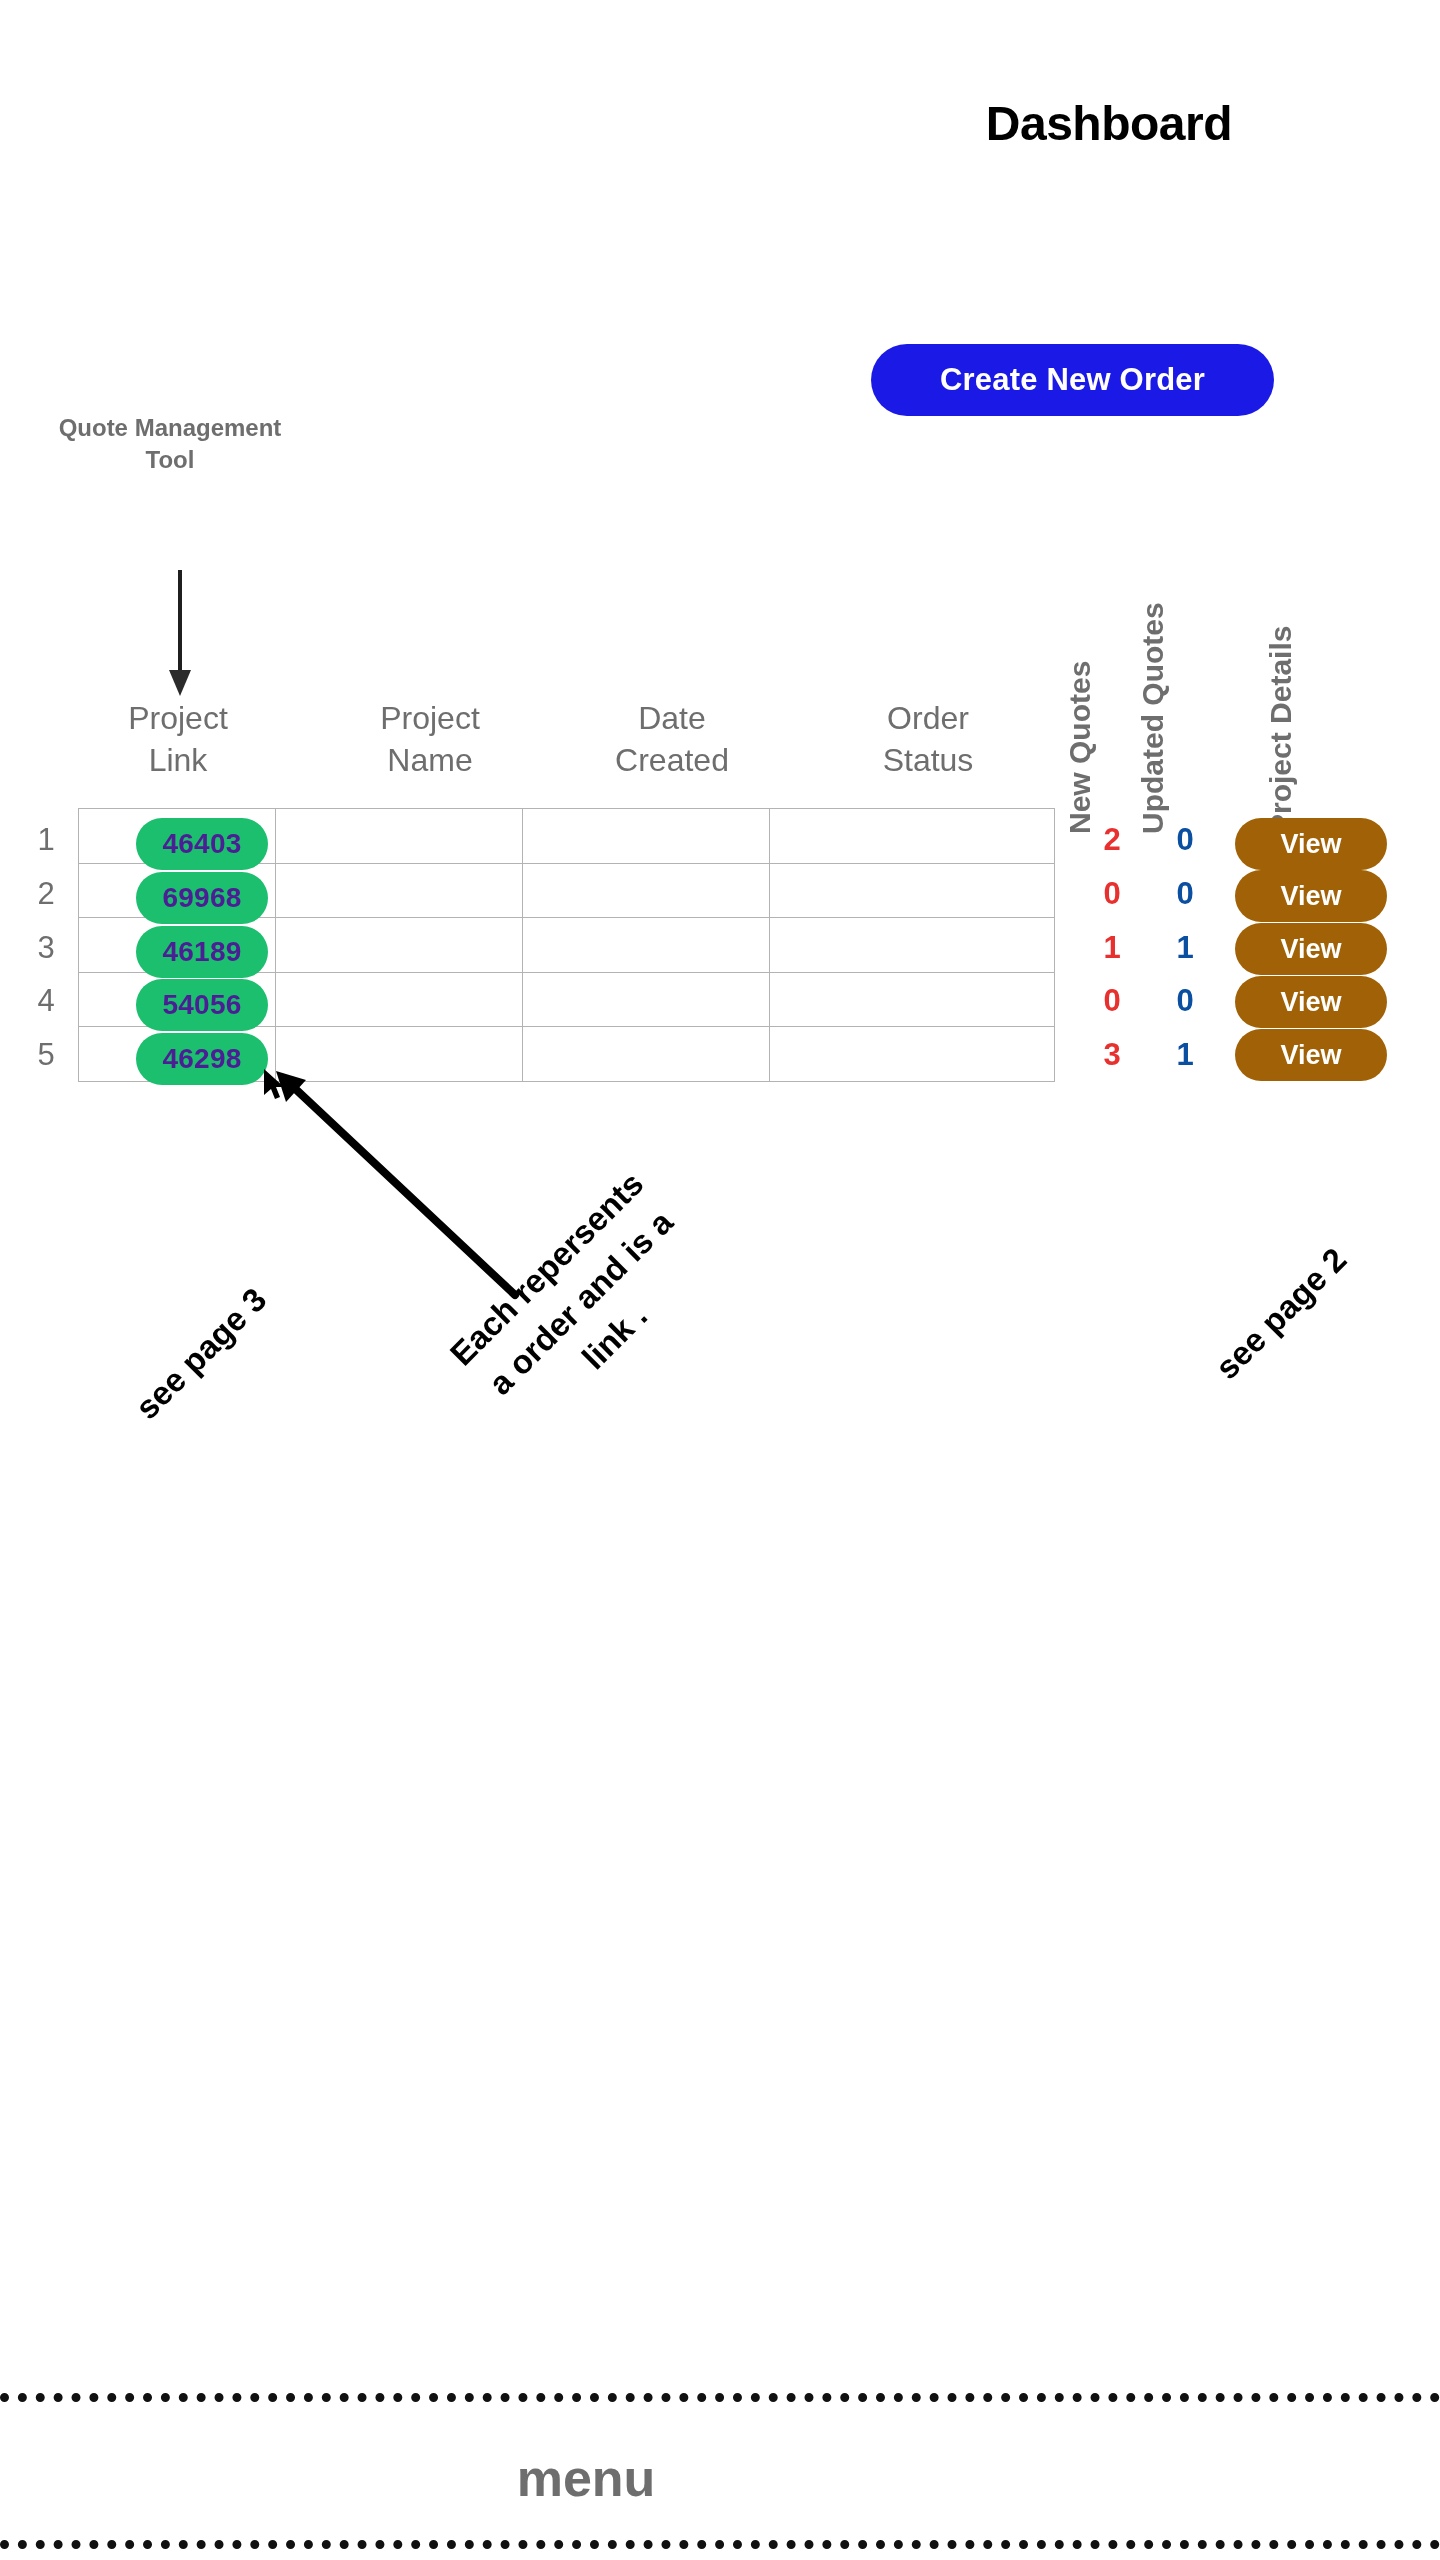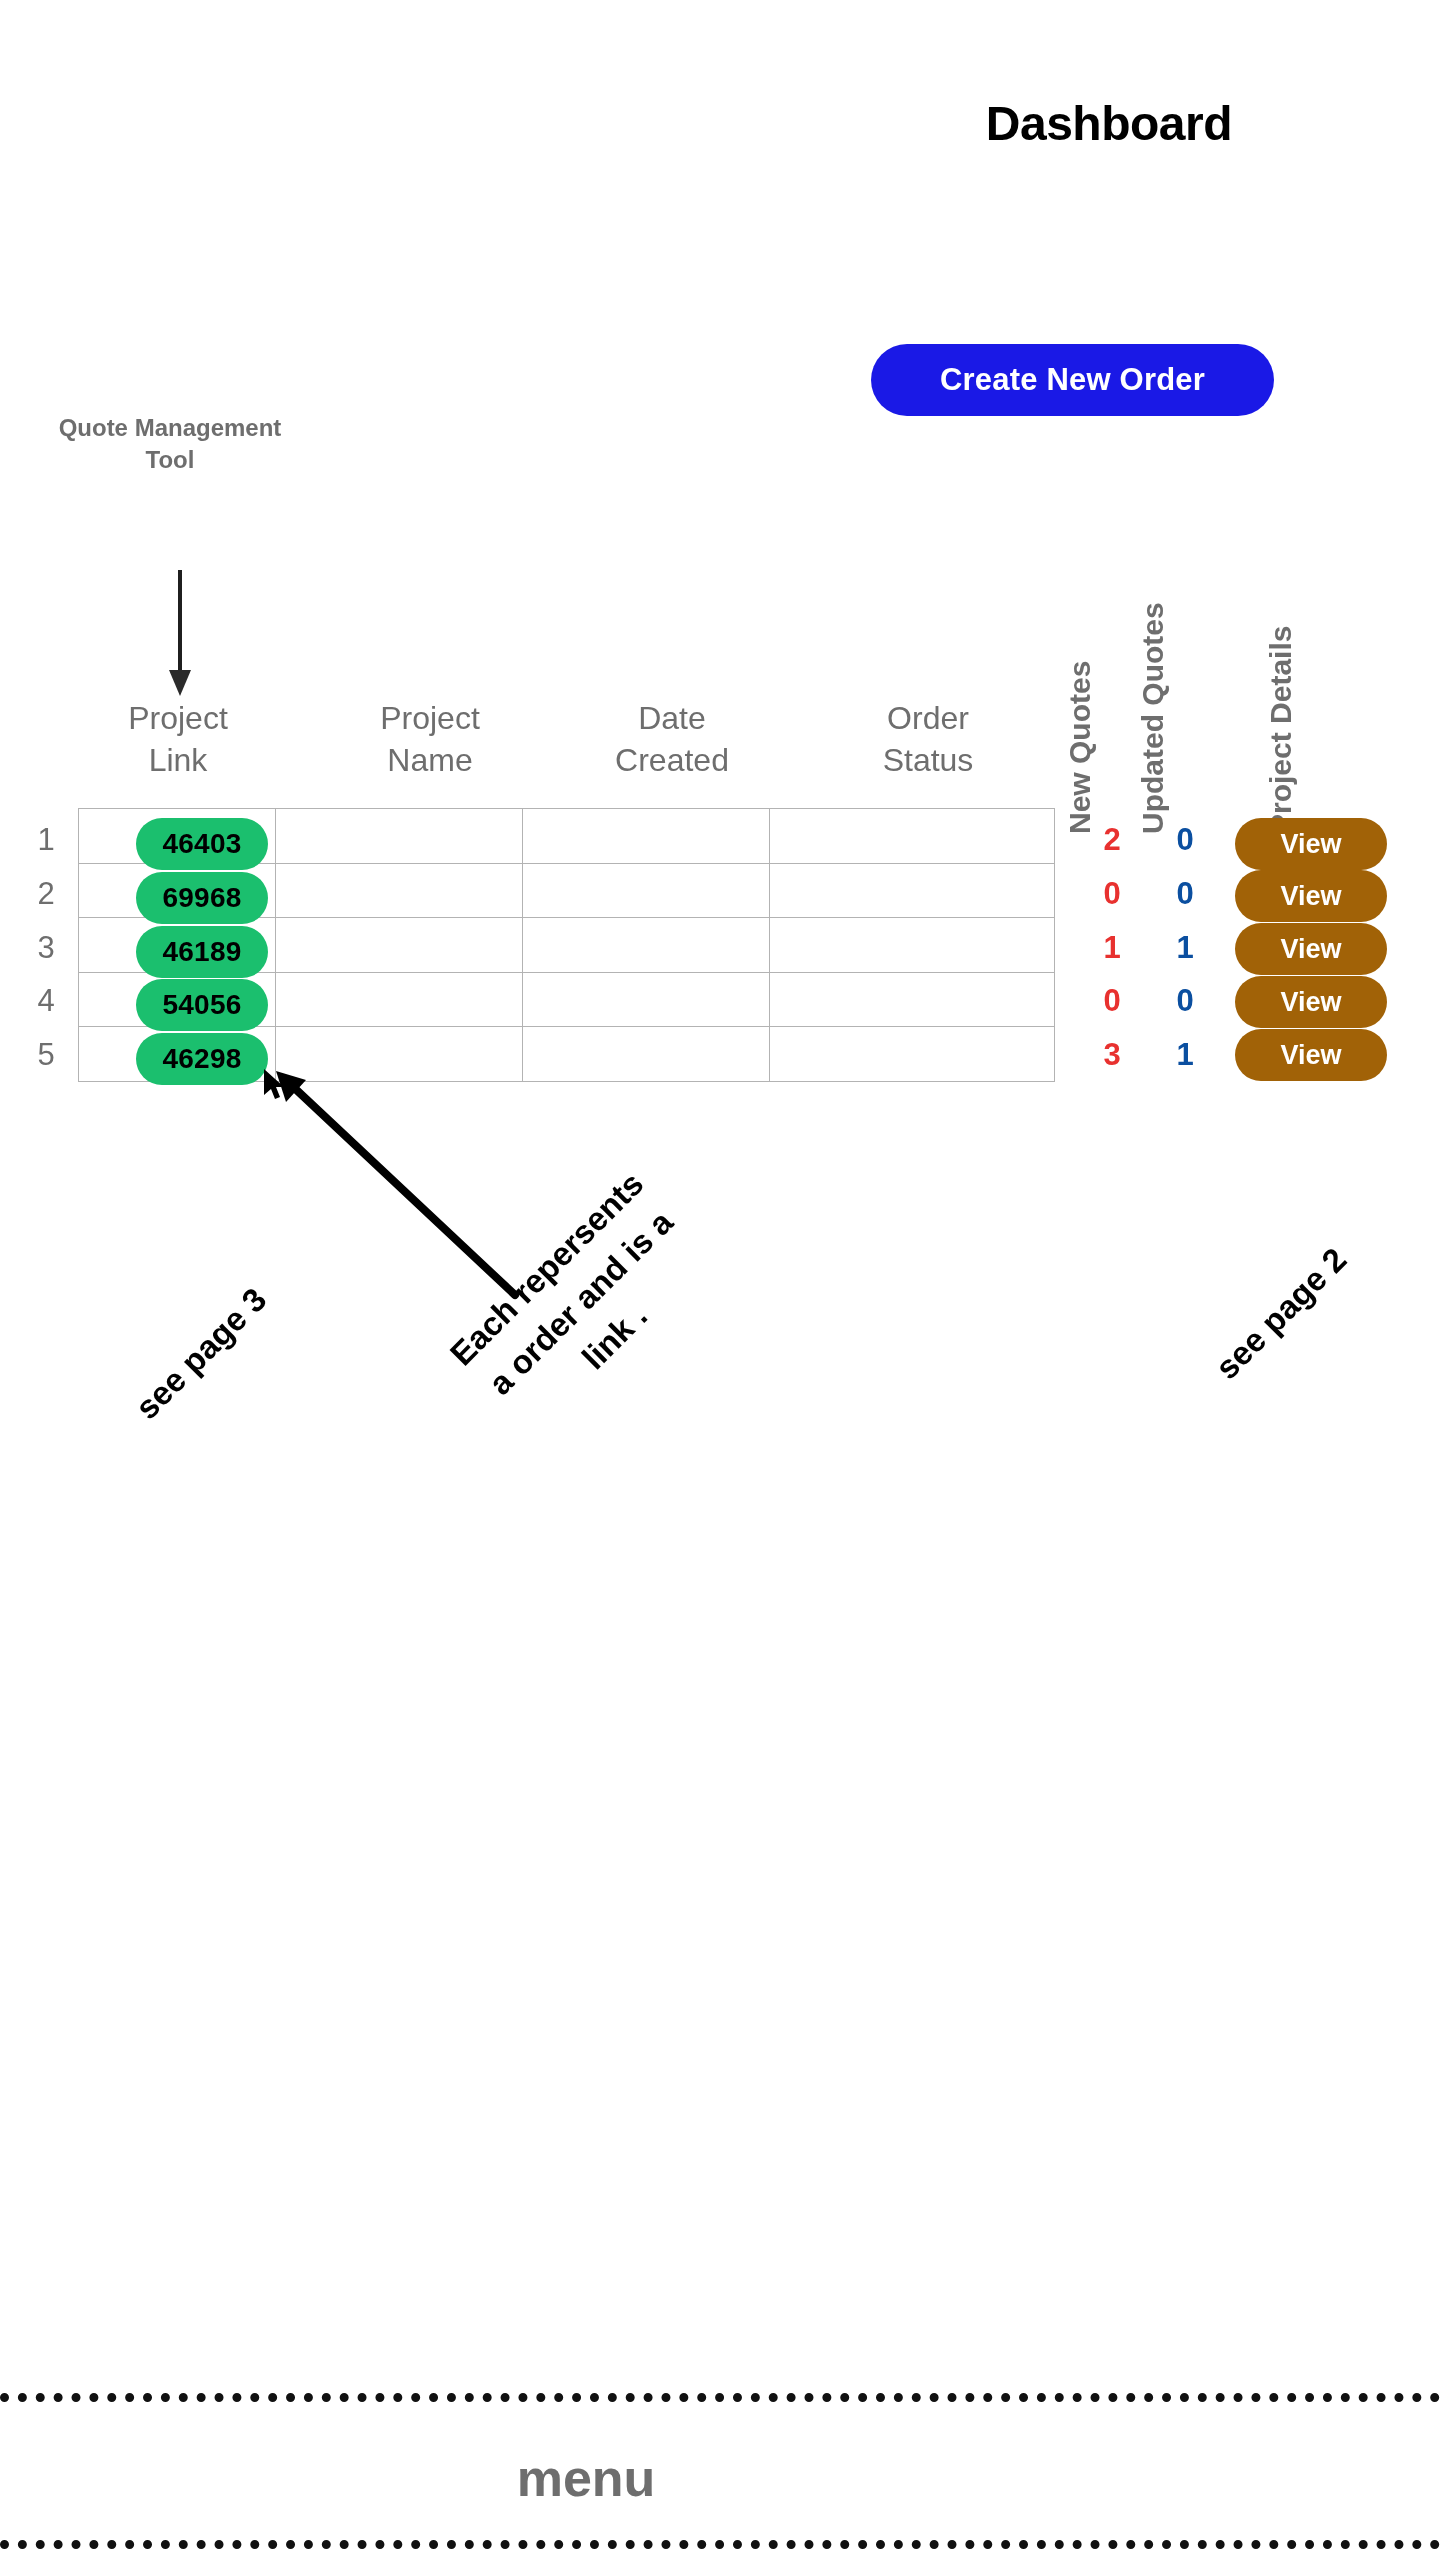--- a/index.html
+++ b/index.html
@@ -132,21 +132,21 @@
   }
 
   
   .project-pill {
     position: absolute;
     left: 136px;
     width: 132px;
     height: 52px;
     border-radius: 26px;
     background: #1bbf6e;
-    color: #000000;
+    color: #4c1d95;
     font-size: 28px;
     font-weight: 700;
     display: flex;
     align-items: center;
     justify-content: center;
     cursor: pointer;
     letter-spacing: 0.2px;
   }
 
   

